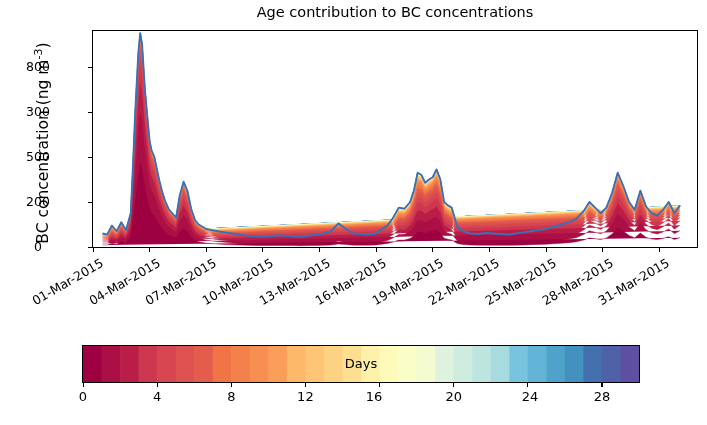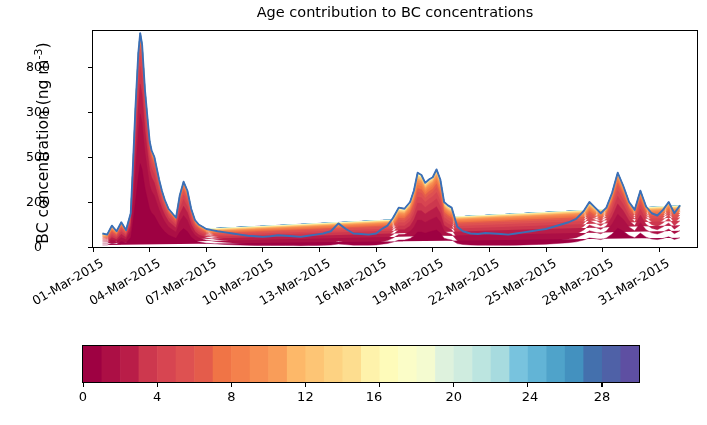--- a/index.html
+++ b/index.html
@@ -163,20 +163,21 @@
         <rect x="407.73" y="0" width="19.13" height="36" fill="#a7dbdf"></rect>
         <rect x="426.27" y="0" width="19.13" height="36" fill="#78c3de"></rect>
         <rect x="444.80" y="0" width="19.13" height="36" fill="#62b4d6"></rect>
         <rect x="463.33" y="0" width="19.13" height="36" fill="#4fa3ca"></rect>
         <rect x="481.87" y="0" width="19.13" height="36" fill="#4391bf"></rect>
         <rect x="500.40" y="0" width="19.13" height="36" fill="#4470ad"></rect>
         <rect x="518.93" y="0" width="19.13" height="36" fill="#4f61a7"></rect>
         <rect x="537.47" y="0" width="19.13" height="36" fill="#5e4fa2"></rect>
       </svg>
   </div>
+  <div id="cbar-label">Days</div>
   <div id="cbar-ticks">
       <div class="cbtick-mark" style="left: 74.5px;"></div>
       <div class="cbtick-label" style="left: 55px;">0</div>
       <div class="cbtick-mark" style="left: 148.633px;"></div>
       <div class="cbtick-label" style="left: 129.133px;">4</div>
       <div class="cbtick-mark" style="left: 222.767px;"></div>
       <div class="cbtick-label" style="left: 203.267px;">8</div>
       <div class="cbtick-mark" style="left: 296.9px;"></div>
       <div class="cbtick-label" style="left: 277.4px;">12</div>
       <div class="cbtick-mark" style="left: 371.033px;"></div>

